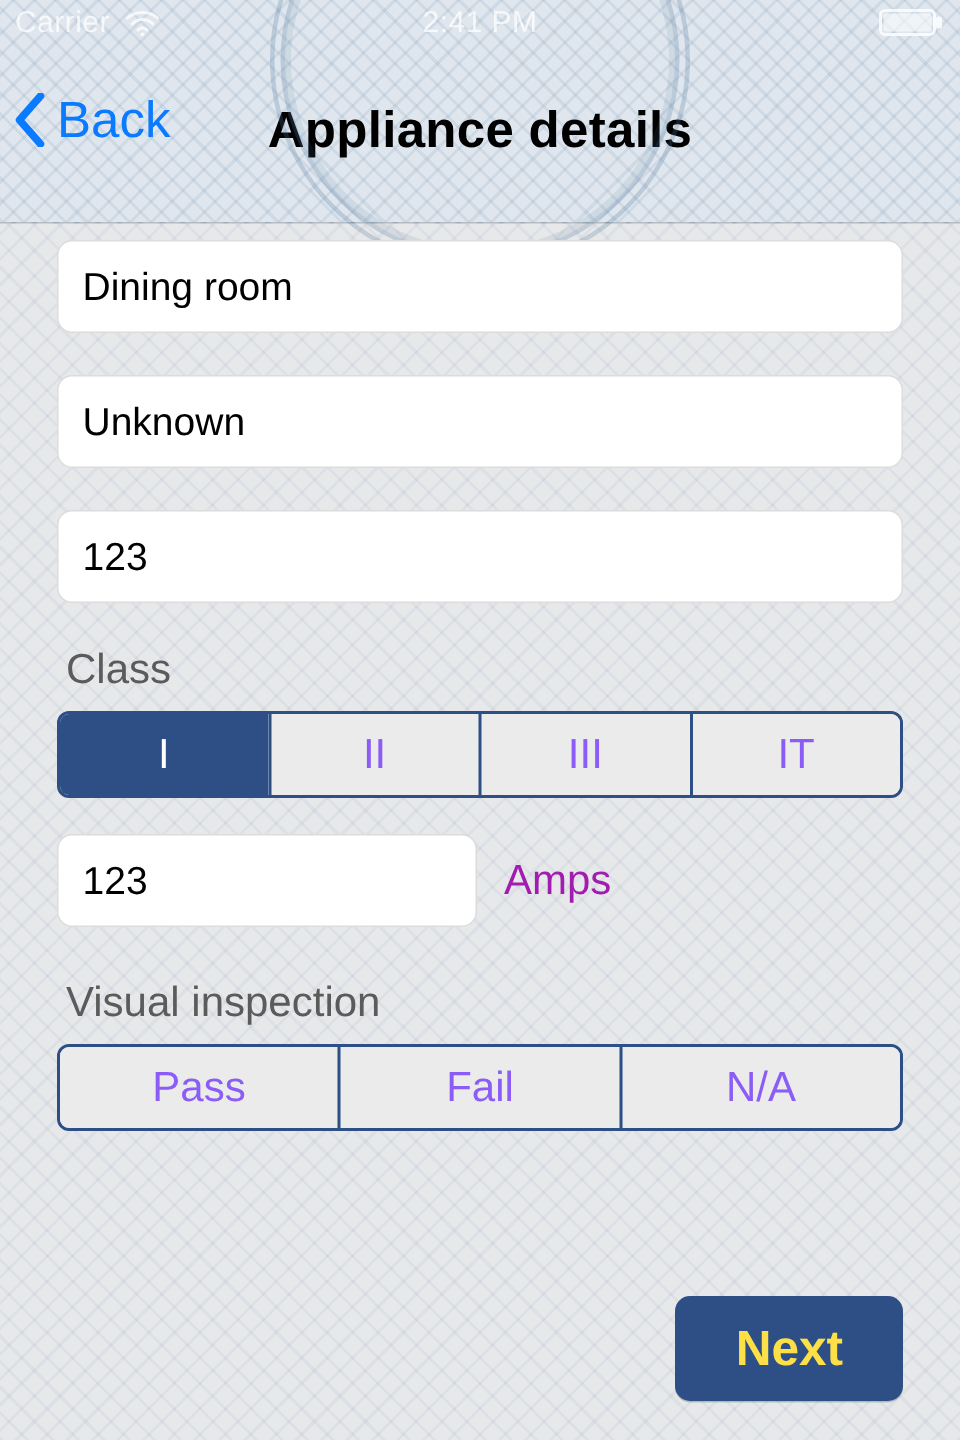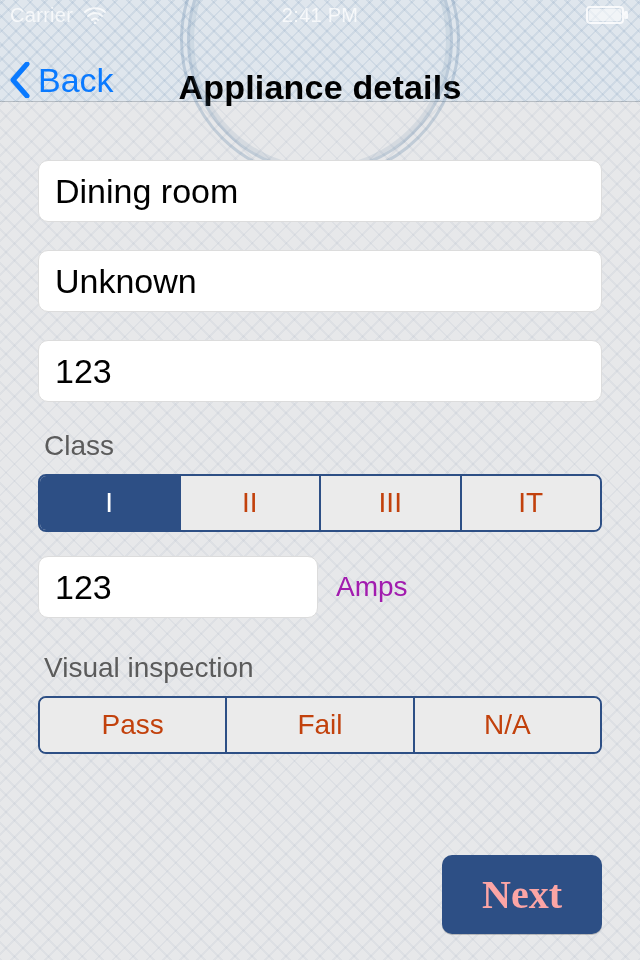--- a/index.html
+++ b/index.html
@@ -17,21 +17,21 @@
     display: flex; align-items: center; justify-content: center;
     color: rgba(255,255,255,.75); font-size: 20px; letter-spacing: .3px;
     z-index: 5;
   }
   .status-left { position: absolute; left: 10px; display:flex; align-items:center; gap:10px;}
   .status-right { position: absolute; right: 10px; display:flex; align-items:center;}
   .wifi-icon svg, .battery-icon svg { display:block; }
   .status-time { font-weight:400; }
   
   .nav {
-    position: absolute; top: 0; left: 0; right: 0; height: 102px;
+    position: absolute; top: 0; left: 0; right: 0; height: 149px;
     background:
       repeating-linear-gradient(45deg, rgba(90,130,170,.12) 0 2px, transparent 2px 10px),
       repeating-linear-gradient(-45deg, rgba(90,130,170,.12) 0 2px, transparent 2px 10px),
       linear-gradient(#dfe6ed, #dfe6ed);
     border-bottom: 1px solid rgba(0,0,0,.18);
   }
   .nav::after{
     
     content:""; position:absolute; top:-100px; left:50%; transform:translateX(-50%);
     width:260px; height:260px; border-radius:50%;
@@ -50,39 +50,38 @@
     position: absolute; left: 0; right: 0; top: 68px; text-align: center;
     font-size: 34px; font-weight: 700; color: #000;
     letter-spacing: .2px;
   }
   
   .content { position: absolute; top: 160px; left: 0; right: 0; bottom: 0; padding: 0 38px; }
   .field {
     width: 100%; height: 62px; background: #fff; border: 1px solid #dcdcdc;
     border-radius: 10px; margin-bottom: 28px;
     display:flex; align-items:center; padding: 0 16px;
-    font-size: 34px; color:#000;
+    font-size: 26px; color:#000;
   }
   .field input { border:none; outline:none; width:100%; font: inherit; }
   .label { font-size: 28px; color:#5b5b5b; margin: 10px 0 12px 6px; }
   
   .seg { display:flex; width:100%; border:2px solid #2d4f85; border-radius:8px; overflow:hidden; height:58px; }
-  .seg .seg-item { flex:1; display:flex; align-items:center; justify-content:center; font-size:28px; color:#c2410c; background:#ebebeb; cursor:pointer; user-select:none; }
+  .seg .seg-item { flex:1; display:flex; align-items:center; justify-content:center; font-size:28px; color:#8b5cf6; background:#ebebeb; cursor:pointer; user-select:none; }
   .seg .seg-item + .seg-item { border-left:2px solid #2d4f85; }
   .seg .seg-item.selected { background:#2d4f85; color:#fff; }
   .section-gap { height: 24px; }
   .fuse-row { display:flex; align-items:center; gap: 18px; }
   .fuse-row .field { width: 280px; margin-bottom: 0; }
   .fuse-unit { font-size: 28px; color:#a21caf; }
   .next-btn {
     position:absolute; right:38px; bottom:26px;
-    background:#2d4f85; color:#fca5a5; font-size:40px; font-weight:700;
+    background:#2d4f85; color:#fde047; font-size:33px; font-weight:700;
     border:none; border-radius:10px; padding: 16px 40px; cursor:pointer;
     box-shadow: 0 1px 0 rgba(0,0,0,.2);
-    font-family: Liberation Serif, serif;
   }
 </style>
 </head>
 <body>
 
 <div class="nav">
   <div class="status-bar">
     <div class="status-left">
       <span>Carrier</span>
       <span class="wifi-icon">

